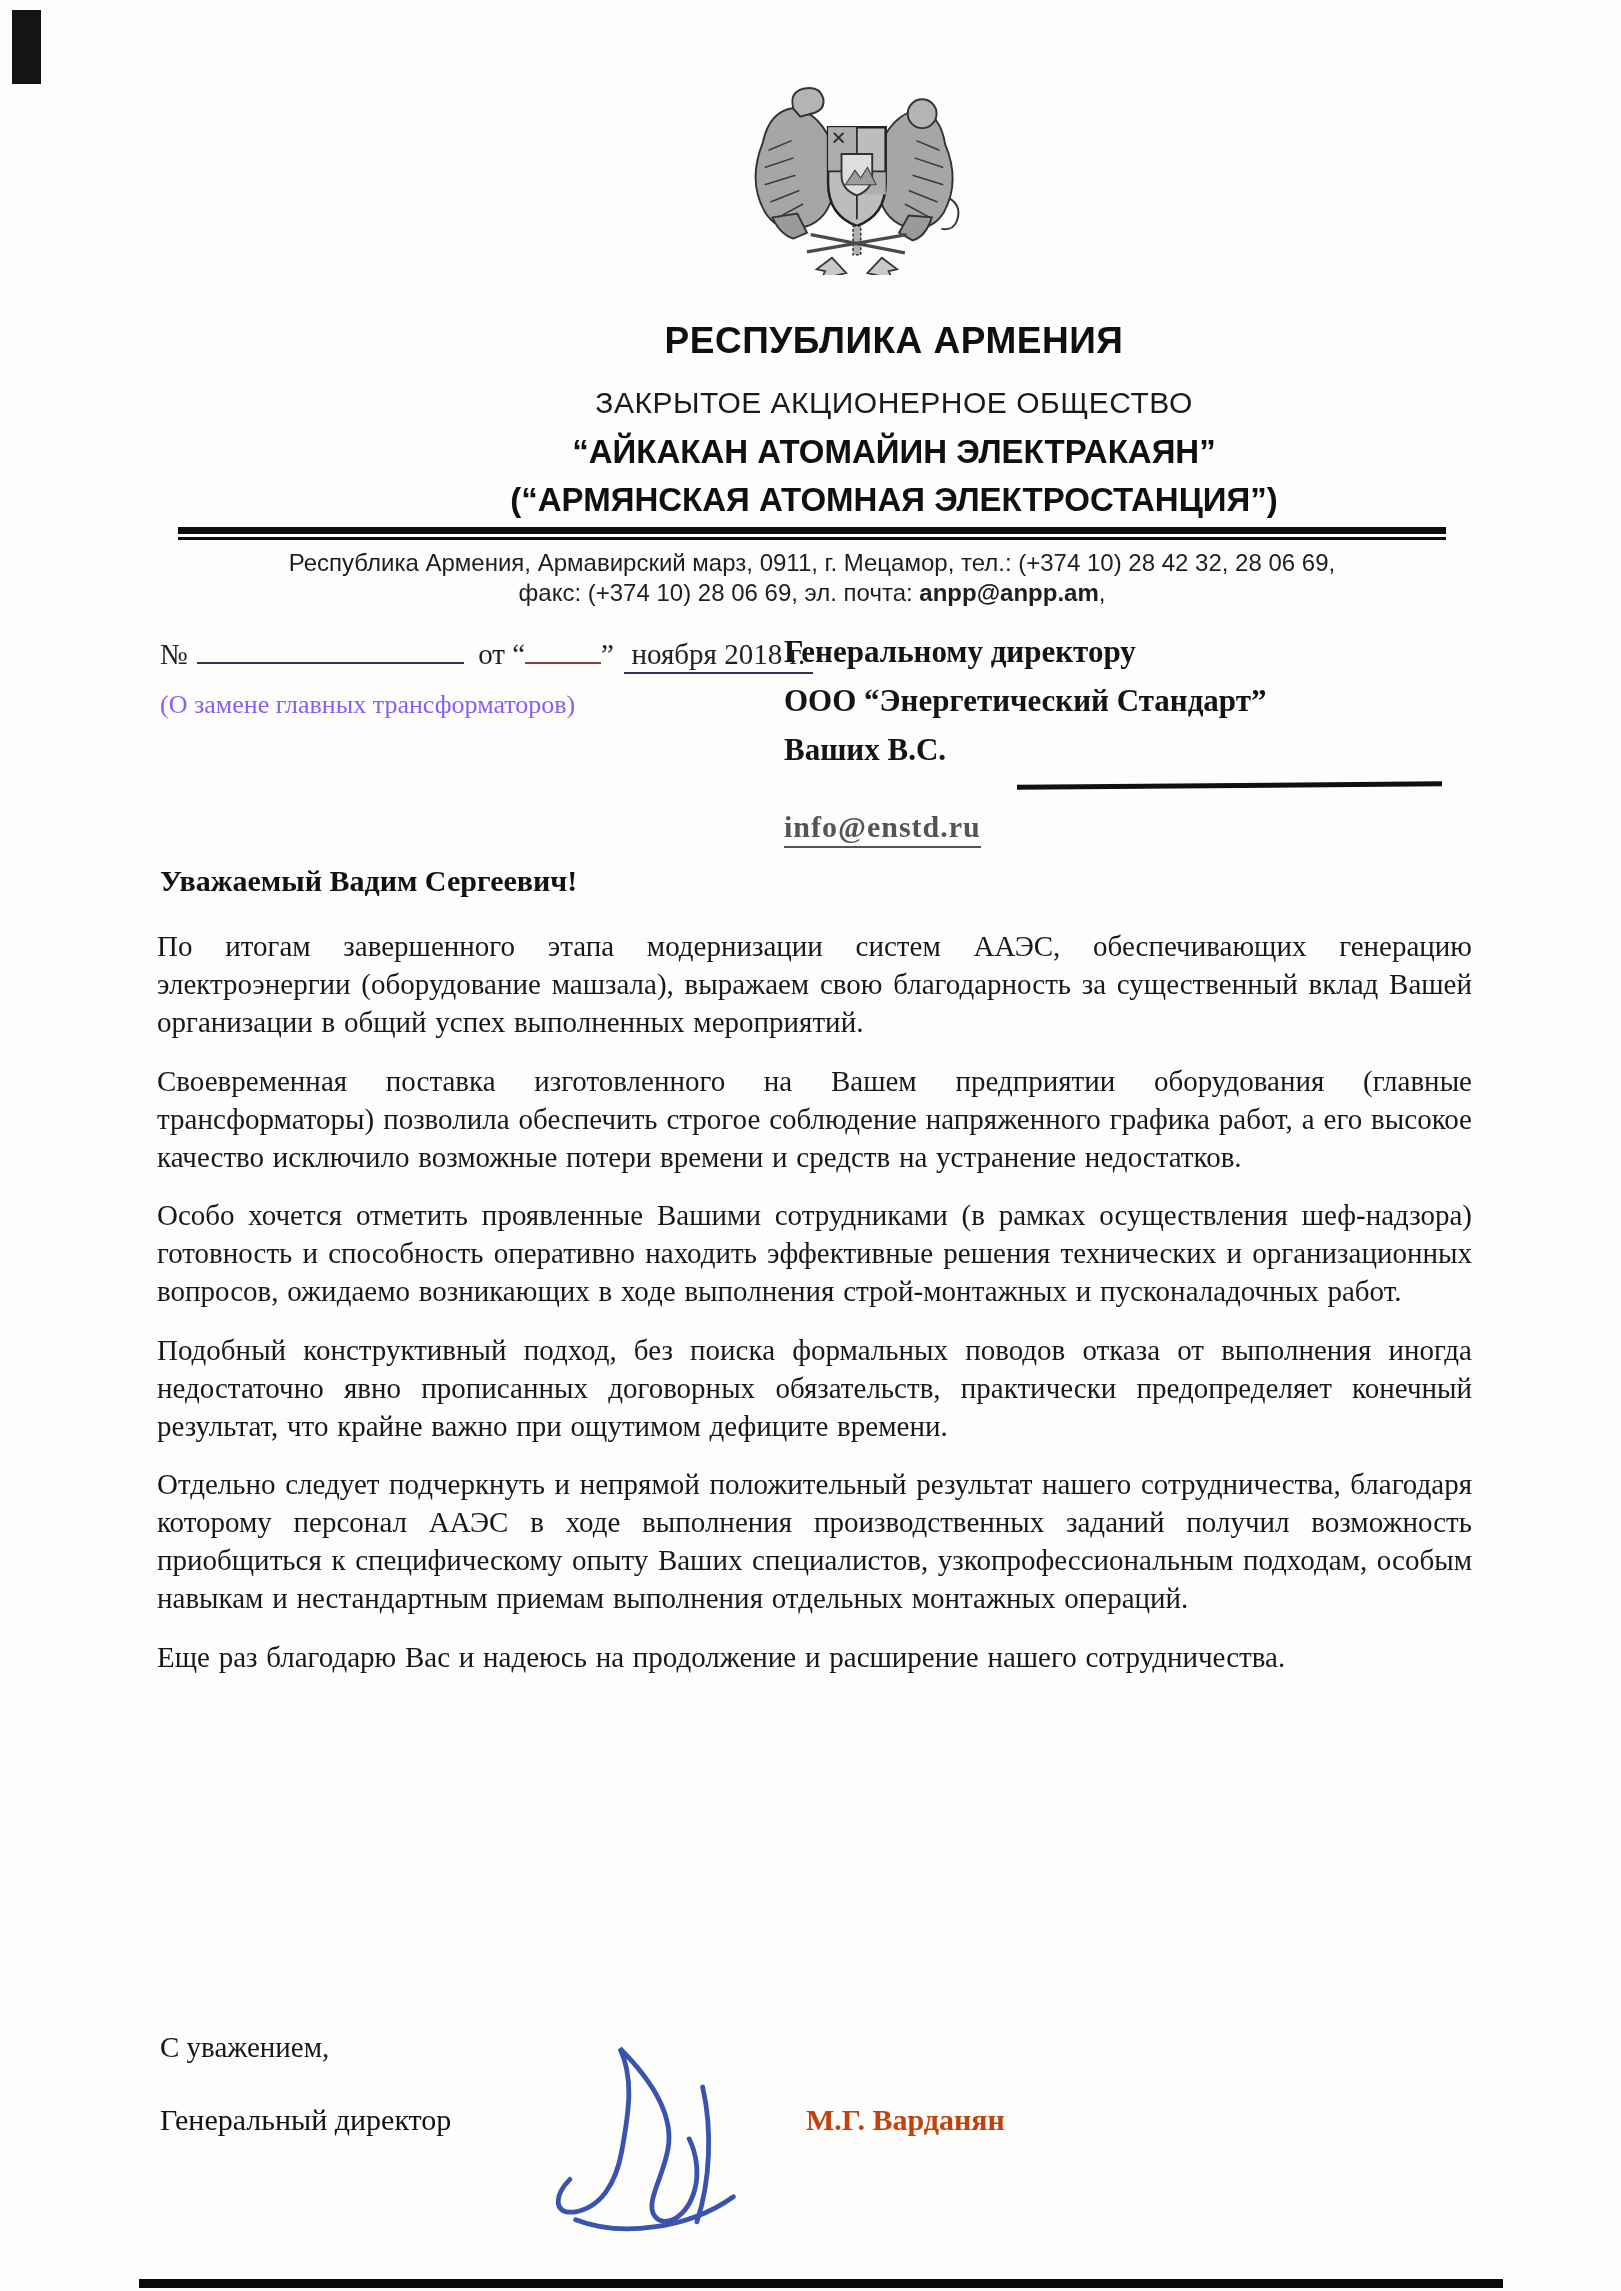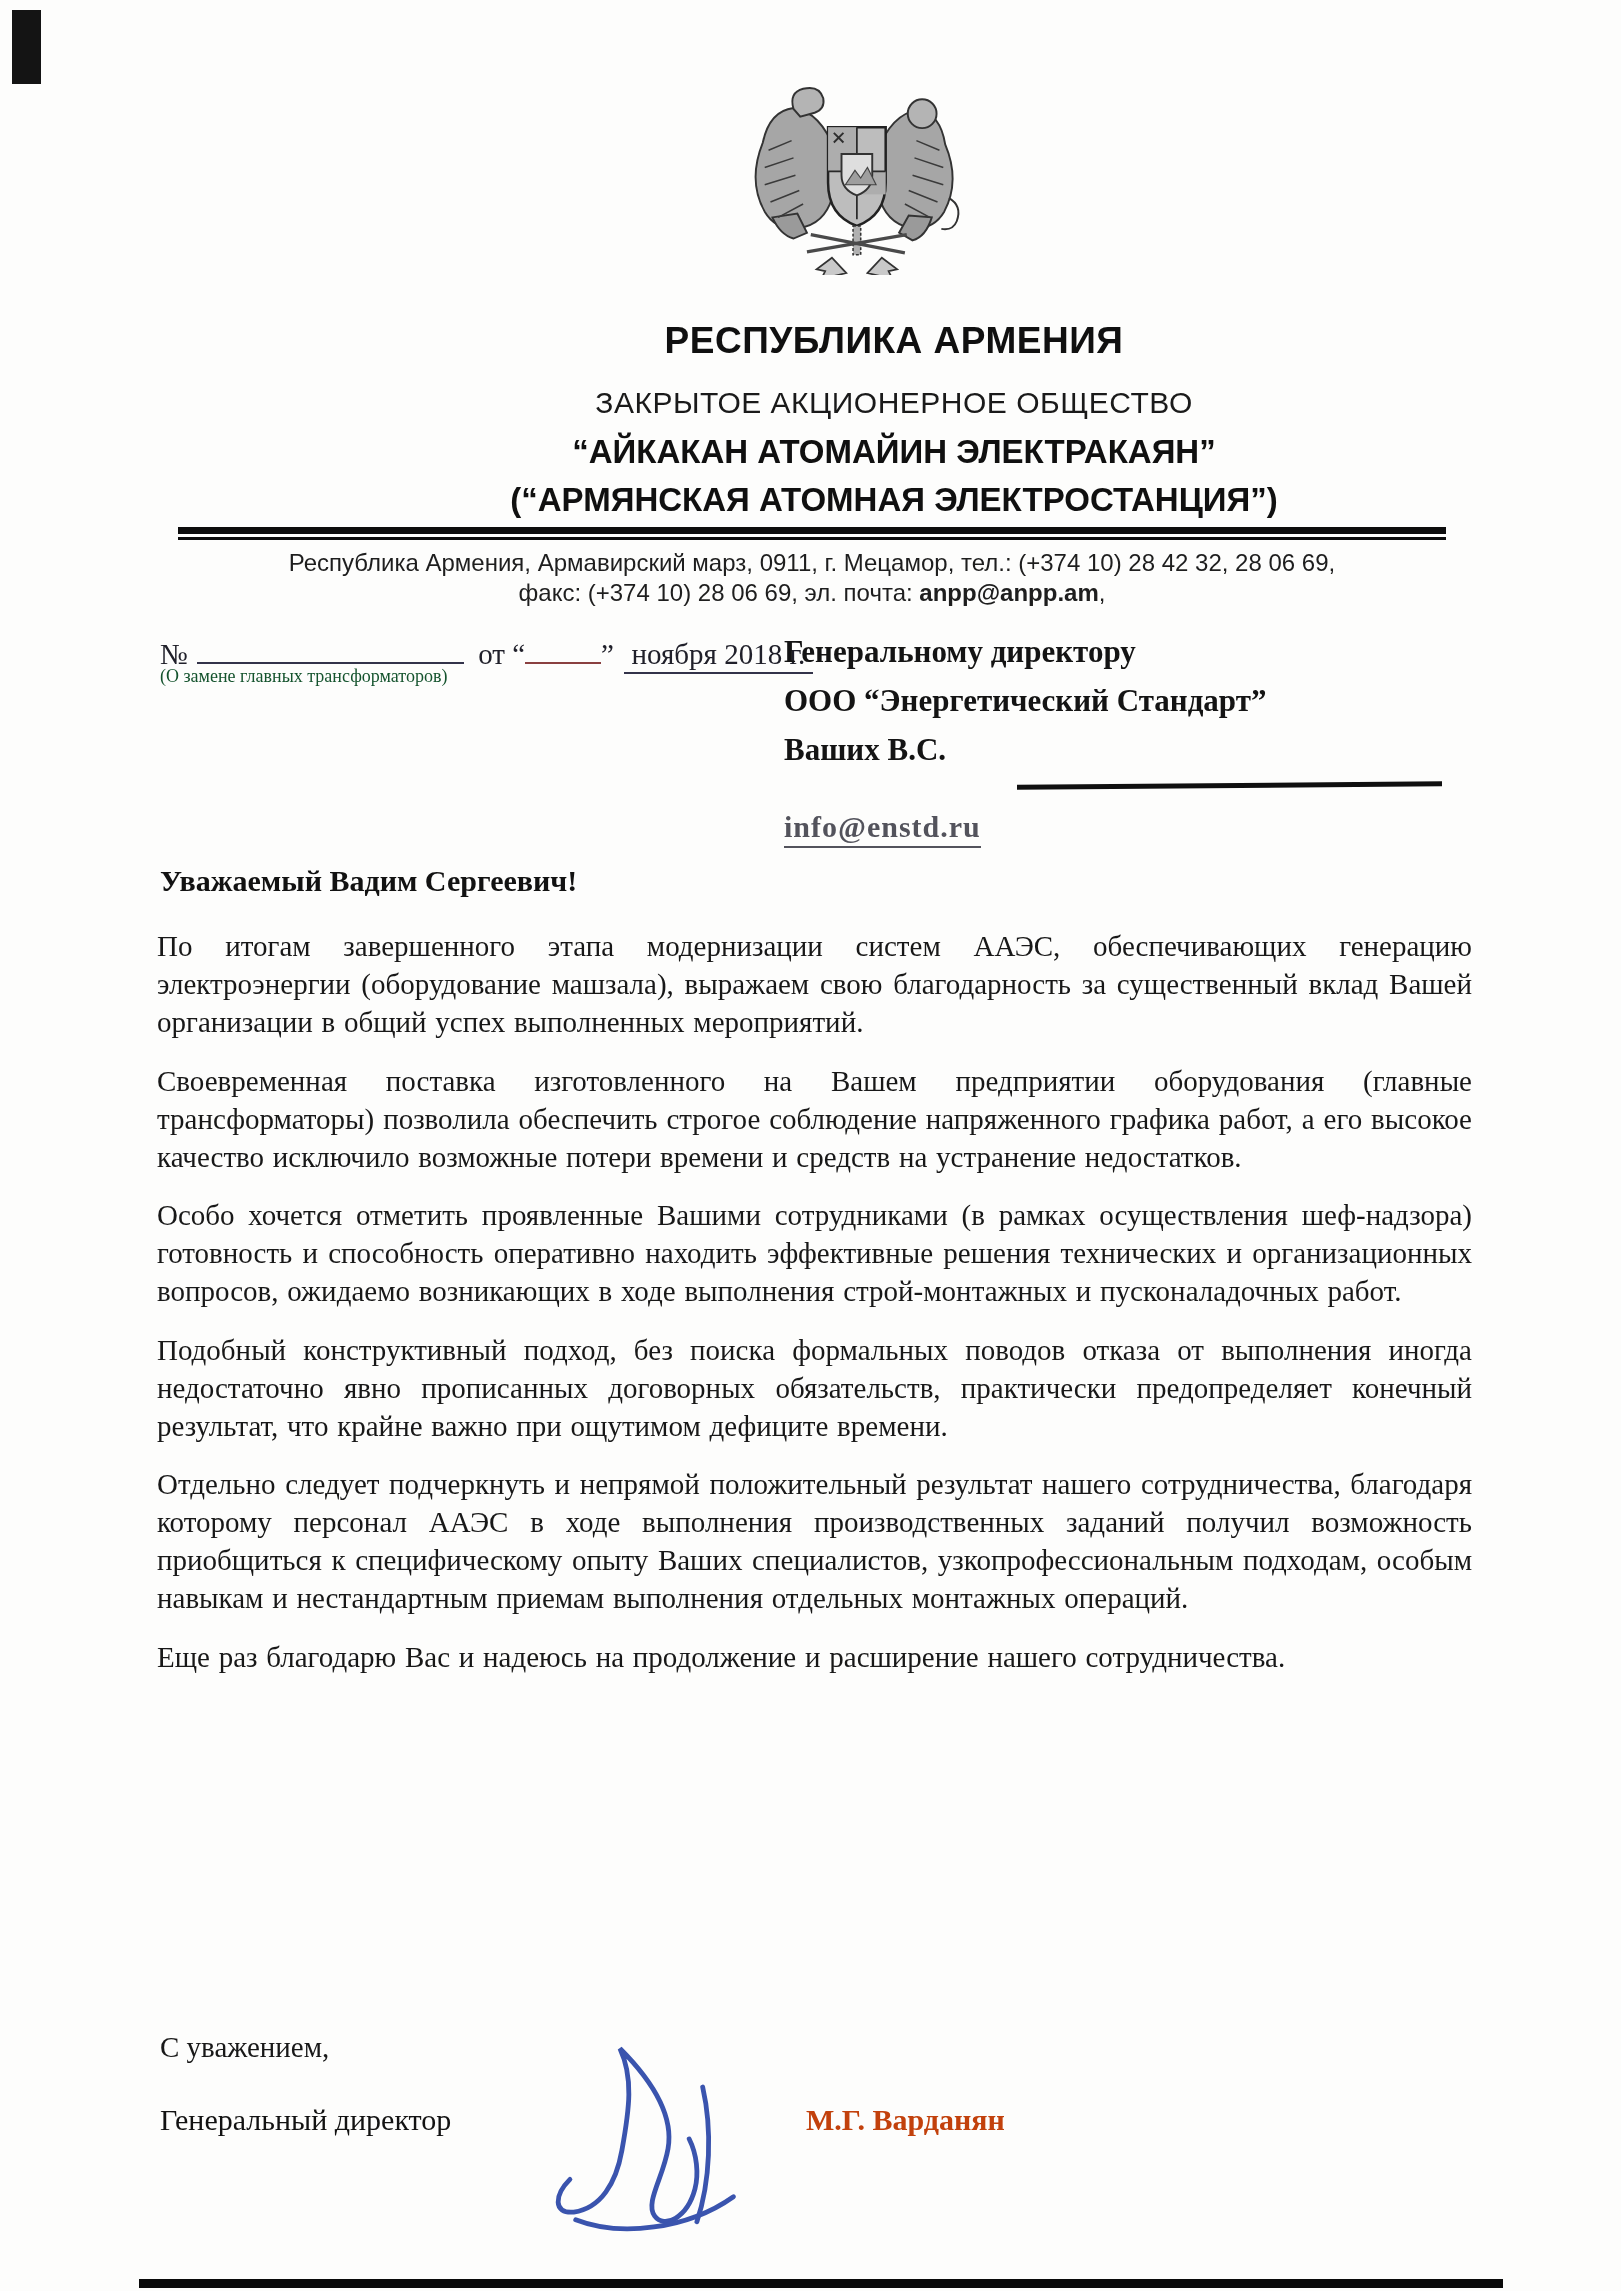--- a/index.html
+++ b/index.html
@@ -30,21 +30,21 @@
   .lh-rule .r2{height:2.9px;background:#0d0d0d;margin-top:2.9px;}
   .lh-addr1{left:178px;top:549px;width:1268px;font-size:24px;color:#1e1e1e;}
   .lh-addr2{left:178px;top:579px;width:1268px;font-size:24px;color:#1e1e1e;}
   .lh-addr2 b{font-weight:bold;}
 
   
   .ref-line{left:160px;top:633px;font-size:29px;color:#20202a;white-space:nowrap;}
   .ref-line .u1{display:inline-block;width:267px;border-bottom:2px solid #33334a;margin:0 13.7px 0 9.8px;height:29px;vertical-align:baseline;}
   .ref-line .u2{display:inline-block;width:76px;border-bottom:2px solid #8a4040;height:29px;vertical-align:baseline;}
   .ref-line .dateu{border-bottom:2px solid #33334a;padding:0 7.8px 2px 7.8px;margin-left:9.8px;}
-  .ref-subject{left:160px;top:666px;font-size:18px;color:#14532d;}
+  .ref-subject{left:160px;top:690px;font-size:26px;color:#8b5cf6;}
 
   
   .recipient{left:784px;top:627px;width:659px;font-weight:bold;font-size:31px;line-height:49px;color:#141414;}
   .rec-underline{left:1017px;top:783px;width:425px;height:4.9px;background:#101010;transform:rotate(-.5deg);}
   .rec-email-wrap{left:784px;top:810px;width:659px;text-align:left;}
   .rec-email{display:inline-block;font-weight:bold;font-size:30px;letter-spacing:1px;color:#53535c;border-bottom:2.9px solid #53535c;padding-bottom:2px;}
 
   
   .salutation{left:160px;top:864px;font-weight:bold;font-size:30px;color:#121212;}
   .paragraphs{left:157px;top:927px;width:1315px;font-size:29px;line-height:38px;text-align:justify;word-spacing:1.5px;color:#181818;}

